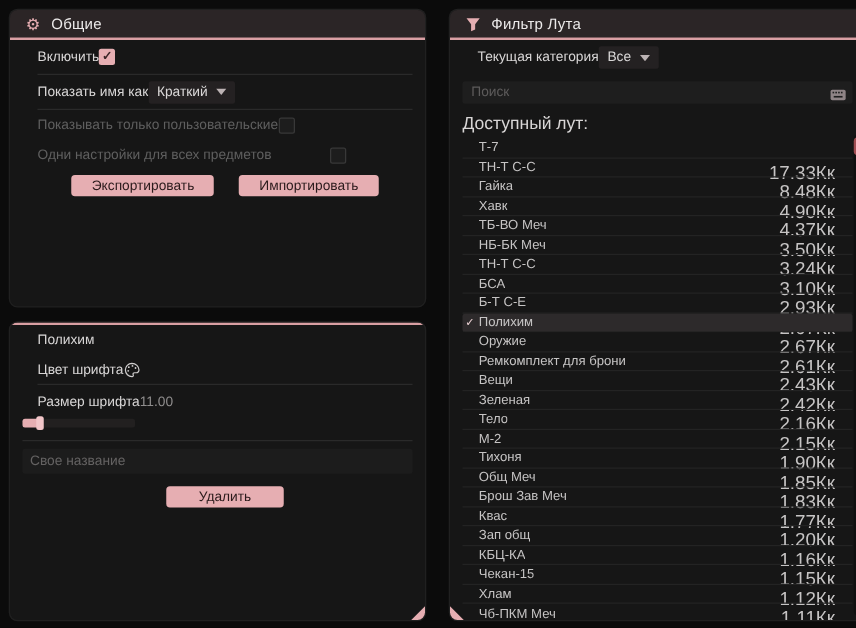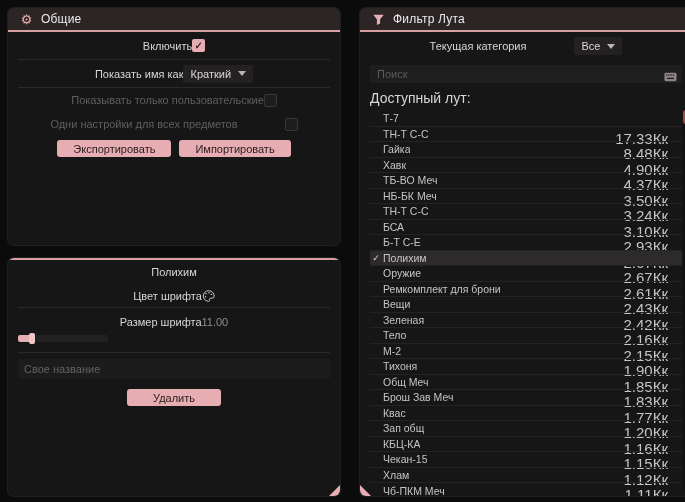--- a/index.html
+++ b/index.html
@@ -16,38 +16,38 @@
   .titlebar { height:22px; background:#2b2526; display:flex; align-items:center;
               padding-left:12px; gap:8px; }
   .titlebar .title { color:#eceaea; font-size:12px; letter-spacing:.2px; }
   .accent-line { height:2px; background:#d99fa3; }
 
   .w-icon { width:13px; height:13px; display:inline-flex; align-items:center; justify-content:center; }
   .gear-glyph { color:#e6aeb2; font-size:13px; line-height:13px; }
 
   .content { position:relative; padding:0 10px; }
 
-  .row { display:flex; align-items:center; justify-content:center; }
+  .row { display:flex; align-items:center; justify-content:flex-start;margin-left:12px; }
   .sep { border-bottom:1px solid #2a2a2a; }
   .lbl { color:#d8d6d6; font-size:11px; }
   .lbl.dim { color:#5f5f5f; }
 
   .checkbox { width:13px; height:13px; border-radius:2px; display:flex;
               align-items:center; justify-content:center; }
   .checkbox.on { background:#e6aeb2; }
   .checkbox.on .tick { color:#392426; font-size:10px; font-weight:bold; line-height:10px; }
   .checkbox.off { background:#1d1d1d; border:1px solid #383838; }
 
   .combo { height:18px; background:#242122; border-radius:2px; display:flex;
            align-items:center; gap:7px; padding:0 7px; color:#d9d7d7; font-size:11px; }
   .chev { width:0; height:0; border-left:4px solid transparent; border-right:4px solid transparent;
           border-top:5px solid #bcb3b4; }
 
   .btn { background:#e6aeb2; color:#2b1b1c; font-size:11px; border:none; border-radius:3px;
-         height:17px; padding:0 16px; display:inline-flex; align-items:center; cursor:pointer; }
+         height:17px; padding:0 16px; display:inline-flex; align-items:center; cursor:pointer;margin-left:12px; }
 
   .btn-row { display:flex; justify-content:center; gap:8px; padding-top:4px; }
 
   
   .slider { position:relative; width:90px; height:7px; background:#222020; border-radius:2px; margin-top:3px; }
   .slider-fill { position:absolute; left:0; top:0; height:7px; width:14px; background:#e6aeb2; border-radius:2px; }
   .slider-grab { position:absolute; left:11px; top:-2px; width:6px; height:11px; background:#f2c6c9; border-radius:2px; }
   .fs-value { color:#8f8d8d; font-size:11px; }
 
   .text-input { width:100%; height:20px; background:#1c1c1c; border:none; border-radius:2px;
@@ -166,21 +166,21 @@
     <header class="titlebar">
       <span class="w-icon">
         <svg width="13" height="13" viewBox="0 0 16 16">
           <path d="M1.5 2h13L10 7.8v5.2l-4 1.8V7.8z" fill="#e6aeb2"></path>
         </svg>
       </span>
       <span class="title">Фильтр Лута</span>
     </header>
     <div class="accent-line"></div>
     <div class="content">
-      <div class="row" style="height:28px;gap:48px;">
+      <div class="row" style="height:28px;">
         <span class="lbl">Текущая категория</span>
         <span class="combo">
           <span>Все</span>
           <span class="chev"></span>
         </span>
       </div>
       <div class="search-wrap">
         <input class="search-input" type="text" placeholder="Поиск" style="">
         <span class="kbd-icon">
           <svg width="13" height="10" viewBox="0 0 14 10">

